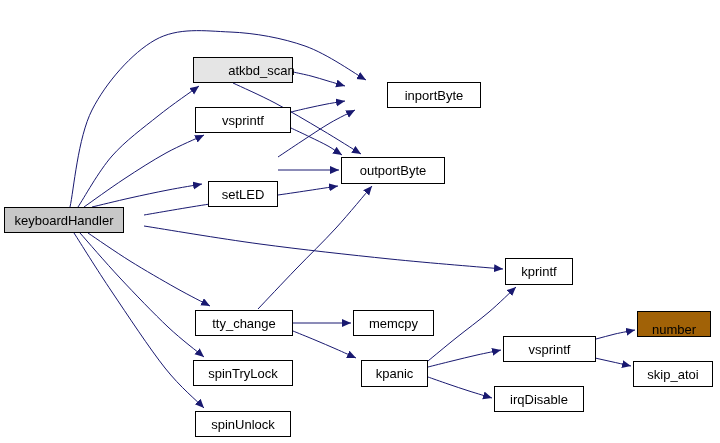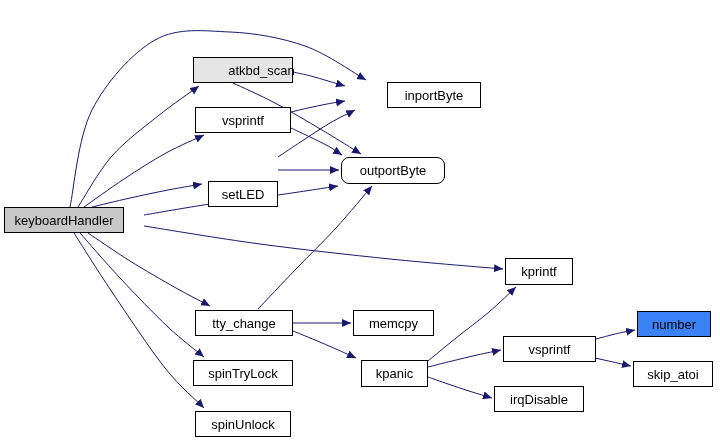--- a/index.html
+++ b/index.html
@@ -83,21 +83,21 @@
     </div>
     <div class="node" style="left: 347px; top: 82px; width: 94px; height: 26px; border-color: rgb(0, 0, 0); background: rgb(255, 255, 255); color: rgb(0, 0, 0); margin-left: 40px;">
       <span>inportByte</span>
     </div>
     <div class="node" style="left: 195px; top: 107px; width: 96px; height: 26px; border-color: rgb(0, 0, 0); background: rgb(255, 255, 255); color: rgb(0, 0, 0);">
       <span>vsprintf</span>
     </div>
     <div class="node" style="left: 208px; top: 157px; width: 70px; height: 26px; border-color: rgb(0, 0, 0); background: rgb(255, 255, 255); color: rgb(0, 0, 0); margin-top: 24px;">
       <span>setLED</span>
     </div>
-    <div class="node" style="left: 341px; top: 157px; width: 104px; height: 27px; border-color: rgb(0, 0, 0); background: rgb(255, 255, 255); color: rgb(0, 0, 0); border-radius: 8px;">
+    <div class="node" style="left: 341px; top: 157px; width: 104px; height: 27px; border-color: rgb(0, 0, 0); background: rgb(255, 255, 255); color: rgb(0, 0, 0);">
       <span>outportByte</span>
     </div>
     <div class="node" style="left: 505px; top: 258px; width: 68px; height: 27px; border-color: rgb(0, 0, 0); background: rgb(255, 255, 255); color: rgb(0, 0, 0);">
       <span>kprintf</span>
     </div>
     <div class="node" style="left: 195px; top: 310px; width: 98px; height: 26px; border-color: rgb(0, 0, 0); background: rgb(255, 255, 255); color: rgb(0, 0, 0);">
       <span>tty_change</span>
     </div>
     <div class="node" style="left: 353px; top: 310px; width: 81px; height: 26px; border-color: rgb(0, 0, 0); background: rgb(255, 255, 255); color: rgb(0, 0, 0);">
       <span>memcpy</span>
@@ -110,19 +110,19 @@
     </div>
     <div class="node" style="left: 195px; top: 411px; width: 96px; height: 26px; border-color: rgb(0, 0, 0); background: rgb(255, 255, 255); color: rgb(0, 0, 0);">
       <span>spinUnlock</span>
     </div>
     <div class="node" style="left: 503px; top: 336px; width: 93px; height: 26px; border-color: rgb(0, 0, 0); background: rgb(255, 255, 255); color: rgb(0, 0, 0);">
       <span>vsprintf</span>
     </div>
     <div class="node" style="left: 494px; top: 386px; width: 90px; height: 26px; border-color: rgb(0, 0, 0); background: rgb(255, 255, 255); color: rgb(0, 0, 0);">
       <span>irqDisable</span>
     </div>
-    <div class="node" style="left: 637px; top: 311px; width: 74px; height: 26px; border-color: rgb(0, 0, 0); background: #3b82f6; color: rgb(0, 0, 0);">
+    <div class="node" style="left: 637px; top: 311px; width: 74px; height: 26px; border-color: rgb(0, 0, 0); background: #a16207; color: rgb(0, 0, 0); align-items: flex-end;">
       <span>number</span>
     </div>
     <div class="node" style="left: 633px; top: 361px; width: 80px; height: 26px; border-color: rgb(0, 0, 0); background: rgb(255, 255, 255); color: rgb(0, 0, 0);">
       <span>skip_atoi</span>
     </div>
   </div>
 
 </body></html>

